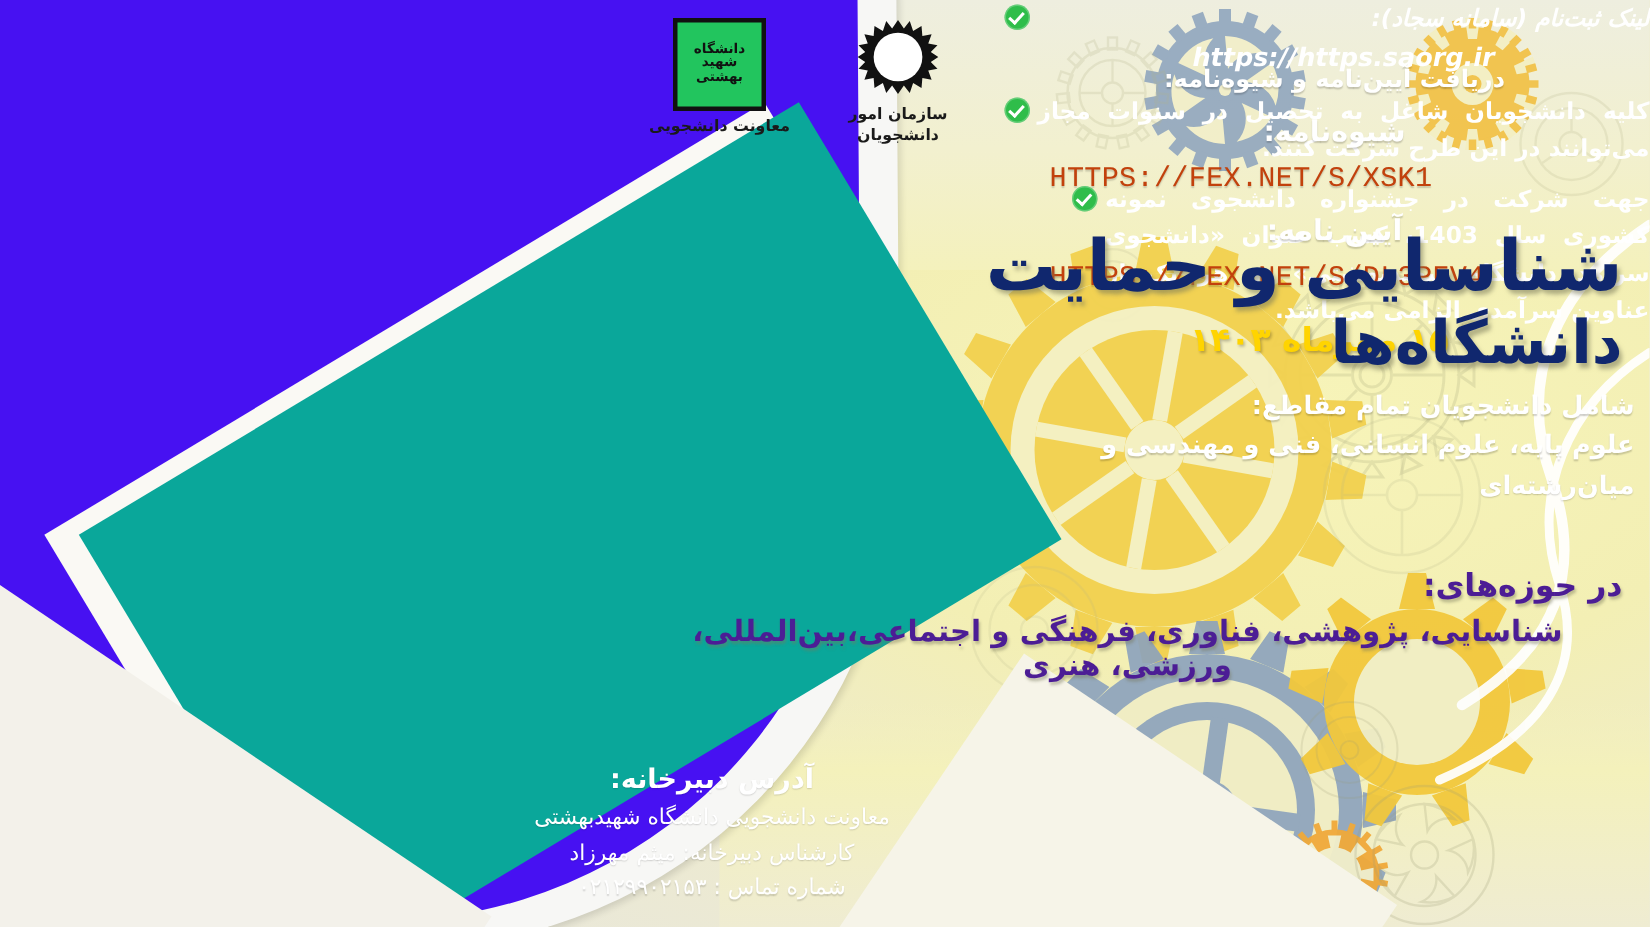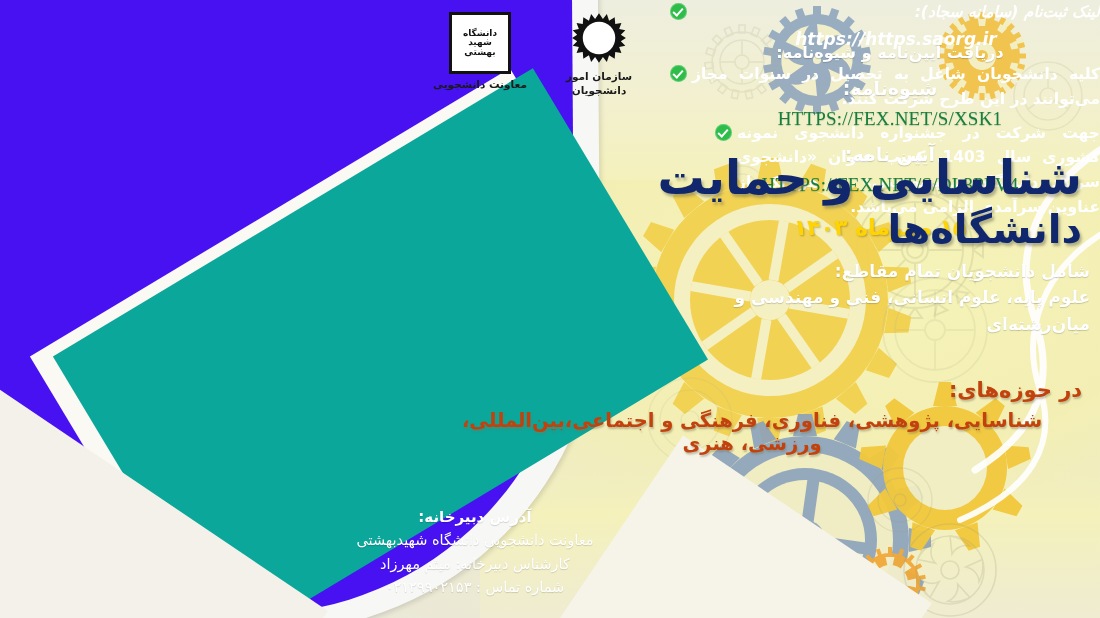--- a/index.html
+++ b/index.html
@@ -89,22 +89,22 @@
     color:#ffffff;
     direction:rtl;
     text-align:right;
     line-height:1.42;
     text-shadow:0 1px 1px rgba(0,0,0,.18);
   }
   .sub-label{
     font-size:19px;font-weight:bold;text-align:center;
   }
   .url{
-    font-family:Liberation Serif, serif;
-    font-size:19px;letter-spacing:.2px;text-align:center;color:#15803d;
+    font-family:Liberation Mono, monospace;
+    font-size:19px;letter-spacing:.2px;text-align:left;color:#c2410c;
     font-weight:normal;
   }
 
   .block-a{right:20px;top:38px;width:380px;text-align:center;}
   .block-a .row{margin:4px 0;}
 
   .deadline-title{
     right:20px;top:165px;width:400px;text-align:center;
     color:#ffc400;font-size:34px;font-weight:bold;
     text-shadow:1px 2px 2px rgba(0,0,0,.3);
@@ -146,53 +146,53 @@
     font-family:"DejaVu Sans","Liberation Sans",sans-serif;
   }
 
   
   .teal-text{
     position:absolute;left:300px;top:505px;width:350px;
     color:#ffffff;direction:rtl;text-align:center;
     font-size:14.5px;line-height:1.62;
     text-shadow:0 1px 1px rgba(0,0,0,.15);
   }
-  .teal-text .t-title{font-weight:bold;font-size:15px;}
+  .teal-text .t-title{font-weight:bold;font-size:18px;}
 
   
   .main-title{
     position:absolute;right:18px;top:148px;width:560px;
     direction:rtl;text-align:right;
     color:#10276e;font-weight:bold;
     font-size:47px;line-height:1.28;
     text-shadow:2px 3px 3px rgba(120,120,90,.55);
     letter-spacing:-1px;
   }
   .main-title .l3{font-size:40px;display:block;margin-top:-4px;}
 
   .domains{
     position:absolute;right:18px;top:378px;width:660px;
-    direction:rtl;text-align:right;color:#c2410c;font-weight:bold;
+    direction:rtl;text-align:right;color:#4c1d95;font-weight:bold;
     text-shadow:1px 2px 2px rgba(120,120,90,.45);
   }
   .domains .d-label{font-size:21px;display:block;}
   .domains .d-list{font-size:19.5px;display:block;margin-top:7px;
     text-align:center;}
 
   
   .logos{position:absolute;left:425px;top:6px;width:230px;height:115px;}
   .logo{position:absolute;text-align:center;}
   .logo .cap{
     font-size:10.5px;color:#1a1a1a;direction:rtl;line-height:1.35;
     margin-top:3px;font-weight:bold;
   }
   .sbu-mark{
     width:56px;height:56px;border:3px solid #111;margin:0 auto;
     display:flex;align-items:center;justify-content:center;
-    background:#ffffff;
+    background:#22c55e;
   }
   .sbu-inner{
     font-size:9px;color:#111;font-weight:bold;line-height:1.05;
     direction:rtl;
   }
   .sao-mark{width:62px;height:56px;margin:0 auto;}
 </style>
 </head>
 <body>
 

